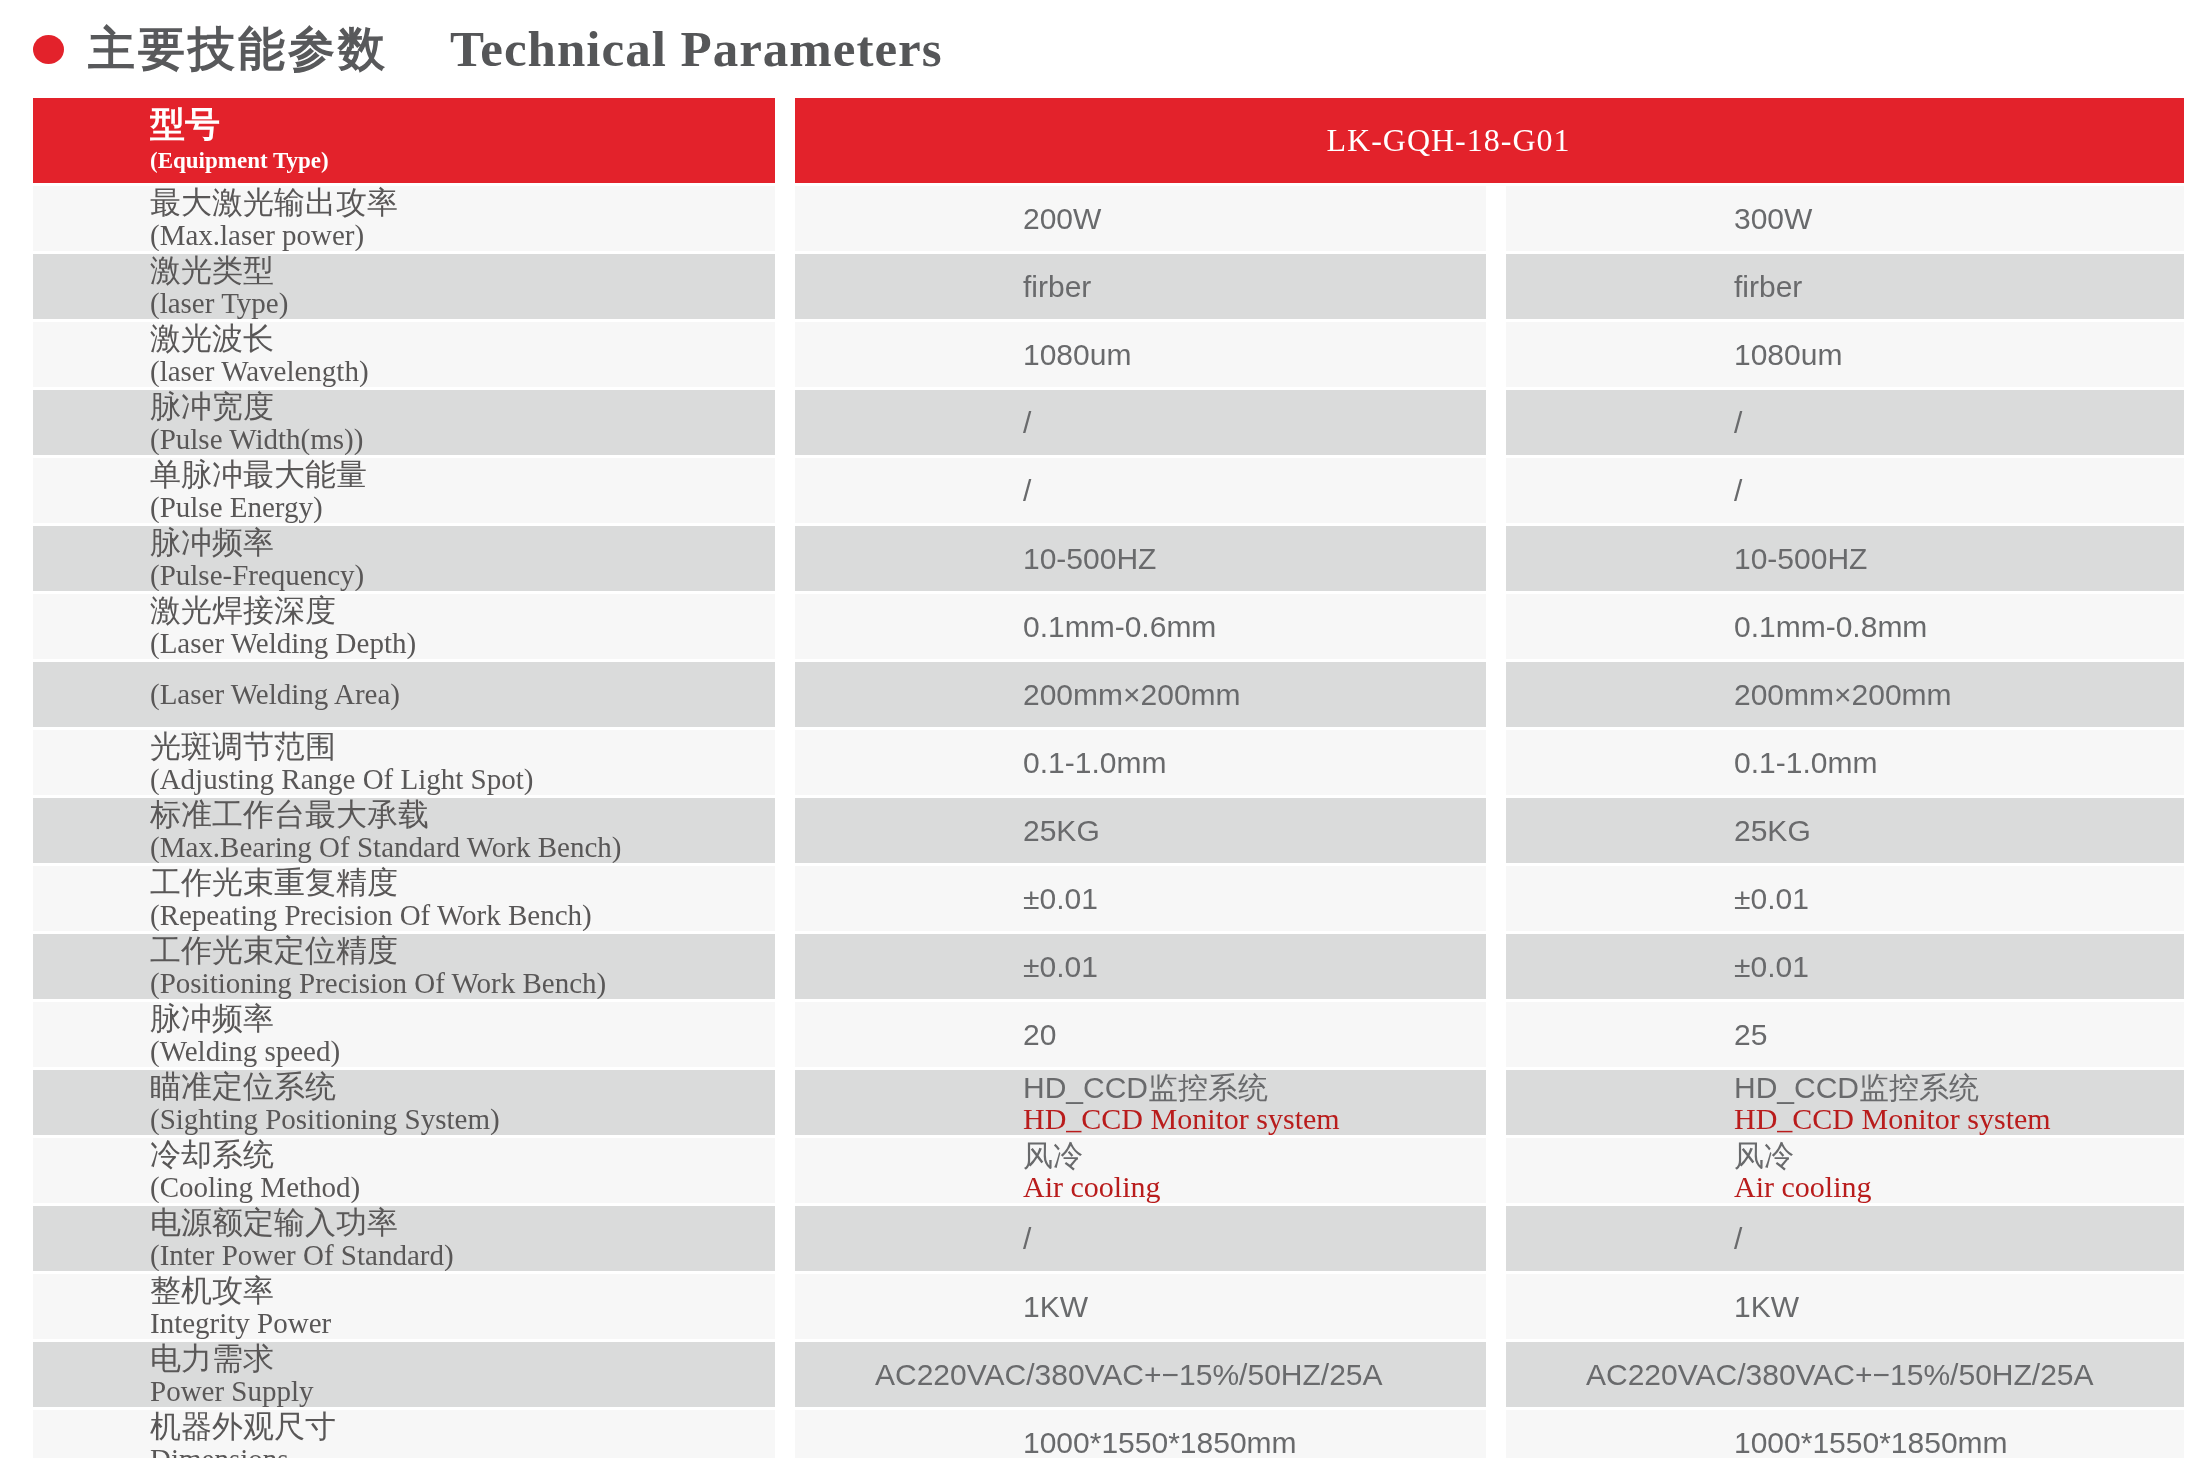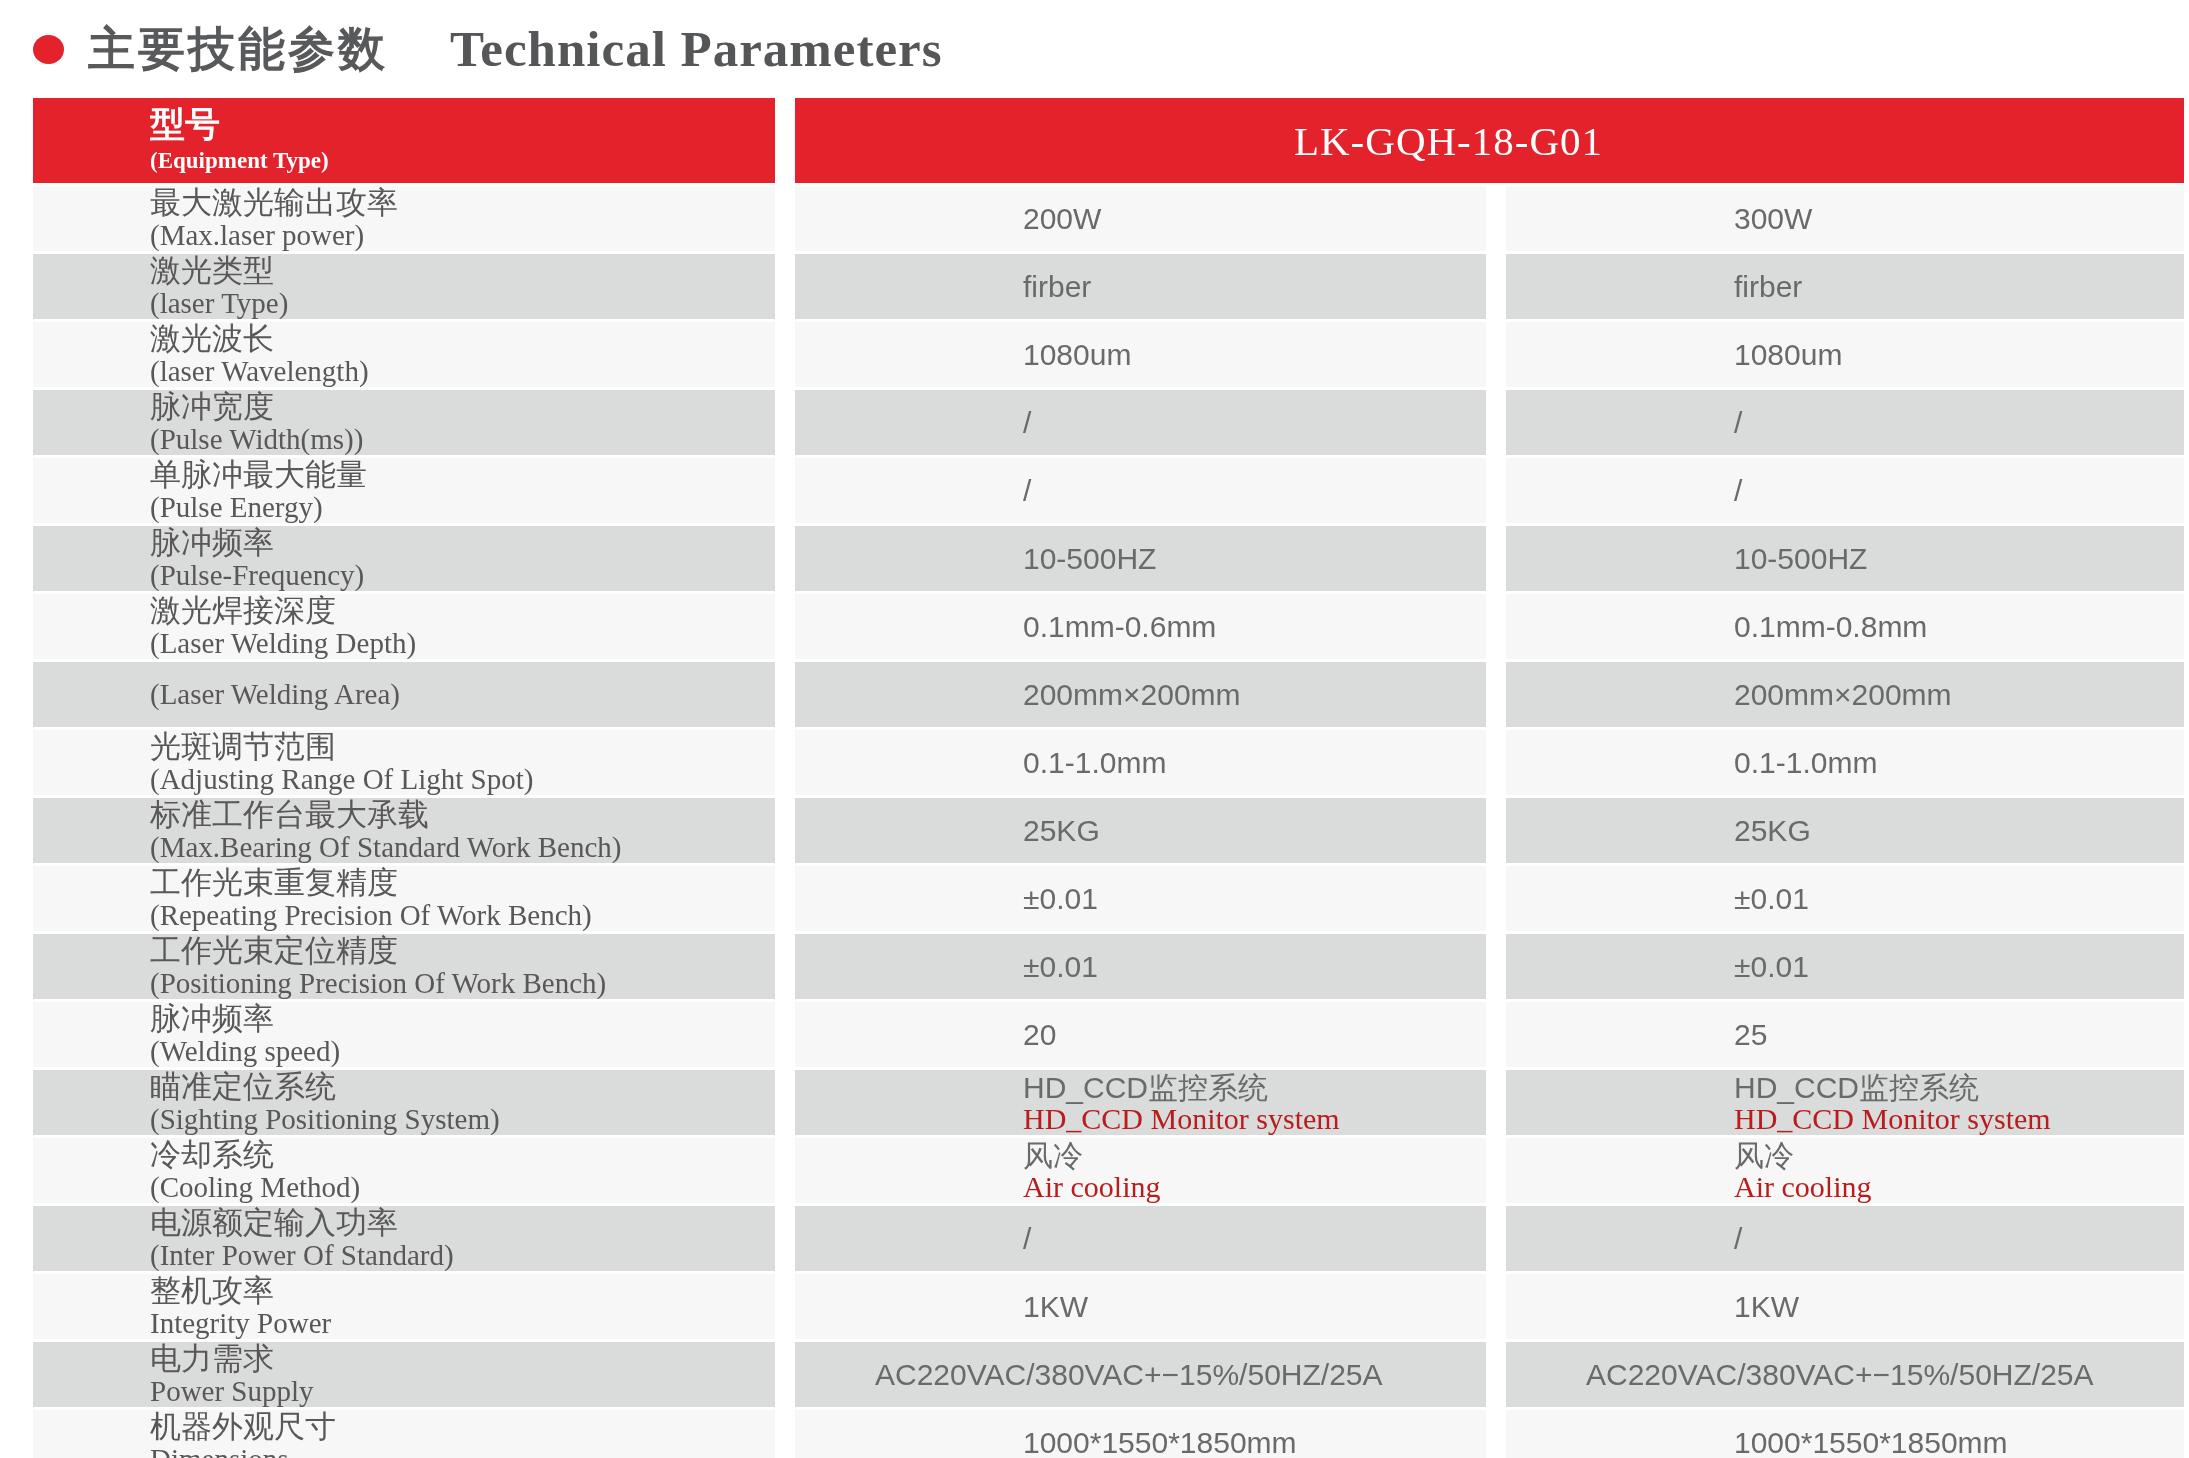--- a/index.html
+++ b/index.html
@@ -71,21 +71,21 @@
   .head-en{
     font-family:"Liberation Serif", serif;
     font-size:23px;font-weight:bold;color:#ffffff;line-height:34px;white-space:nowrap;
   }
   .cell.model{
     grid-column:2 / 4;
     align-items:center;padding-left:0;padding-right:90px;
   }
   .model-text{
     font-family:"Liberation Serif", serif;
-    font-size:41px;color:#ffffff;letter-spacing:1px;white-space:nowrap;margin-left:8px;
+    font-size:32px;color:#ffffff;letter-spacing:1px;white-space:nowrap;margin-left:8px;
   }
 </style>
 </head>
 <body>
 
 <div class="title-row">
   <div class="bullet"></div>
   <div class="title-zh">主要技能参数</div>
   <div class="title-en">Technical Parameters</div>
 </div>

